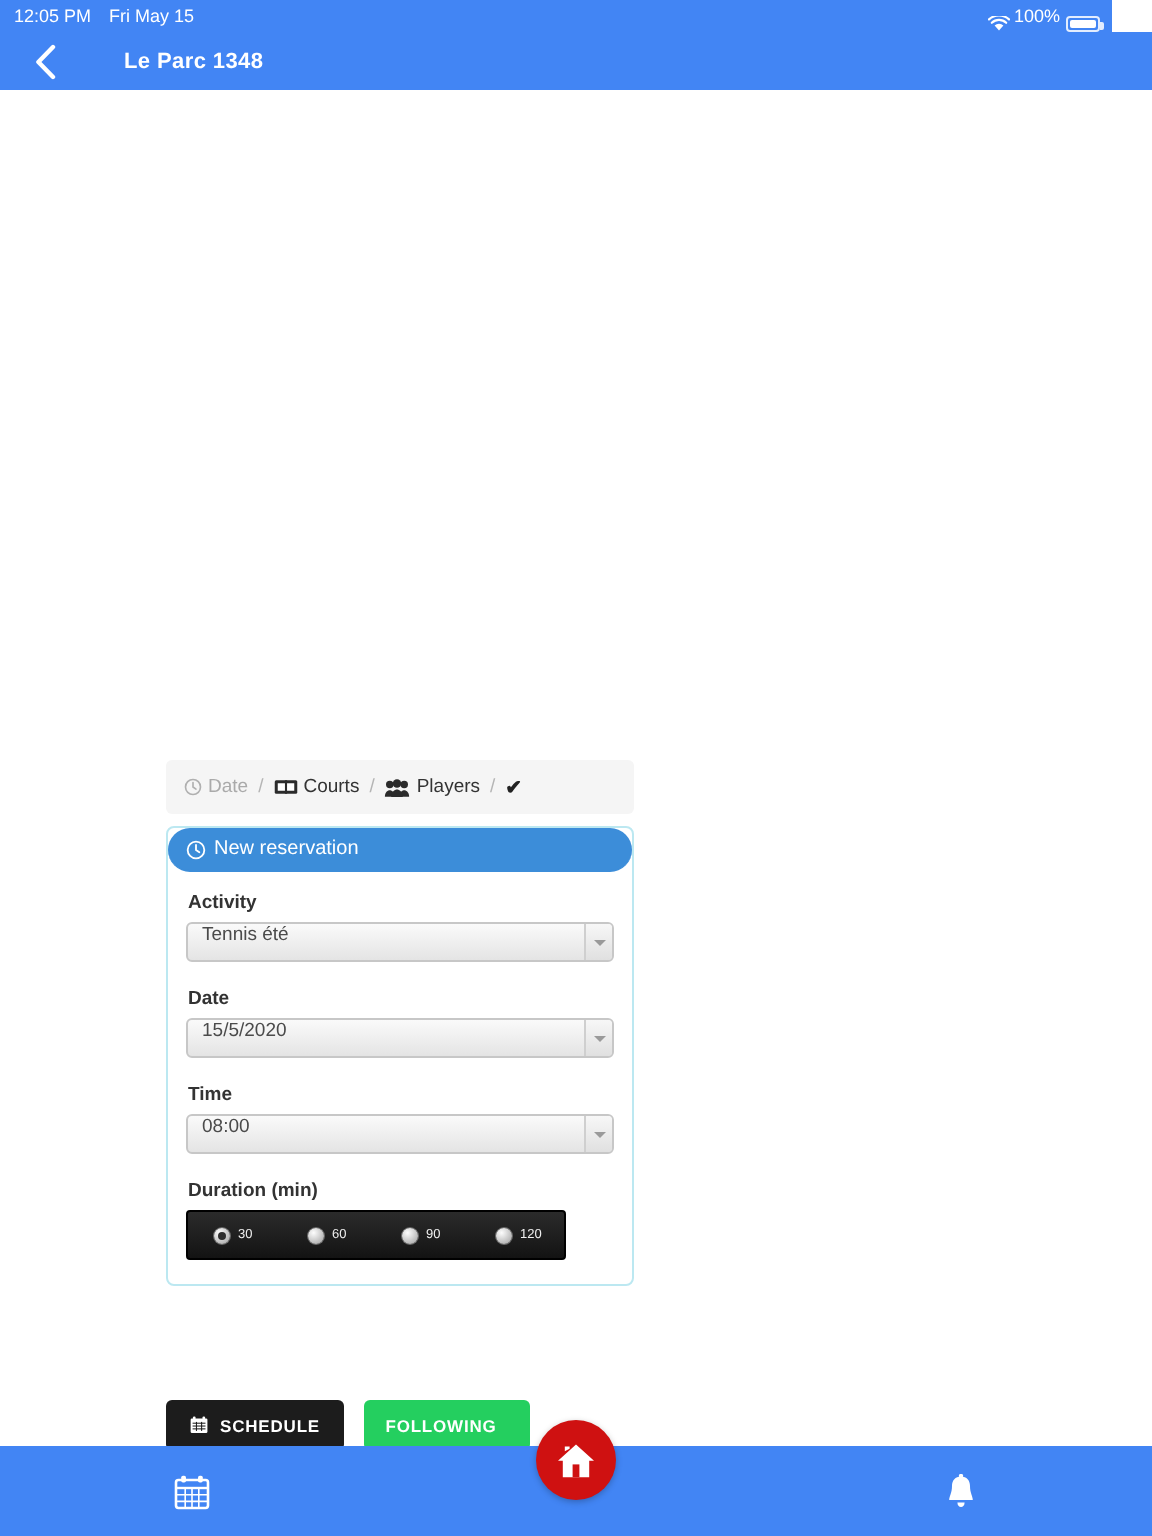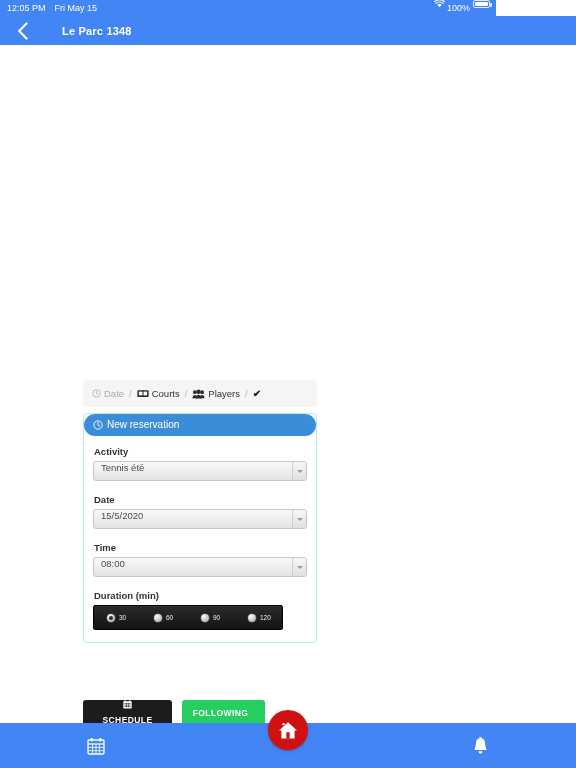--- a/index.html
+++ b/index.html
@@ -8,28 +8,28 @@
     width: 576px; height: 768px;
     overflow: hidden;
     background: #ffffff;
     font-family: "Liberation Sans", sans-serif;
     -webkit-font-smoothing: antialiased;
   }
   #app { position: relative; width: 576px; height: 768px; background:#fff; overflow:hidden; }
 
   
   .statusbar {
-    position:absolute; top:0; left:0; width:496px; height:16px;
+    position:absolute; top:0; left:0; width:556px; height:16px;
     background:#4285f4; color:#fff;
     font-size:9px; line-height:16px;
     display:flex; align-items:center;
   }
   .sb-time { margin-left:7px; font-weight:400; }
   .sb-date { margin-left:9px; font-weight:400; }
-  .sb-right { margin-left:auto; margin-right:6px; display:flex; align-items:flex-start; gap:3px; }
+  .sb-right { margin-left:auto; margin-right:6px; display:flex; align-items:flex-end; gap:3px; }
   .wifi-icon { display:inline-block; width:10px; height:8px; position:relative; }
   .wifi-icon svg { display:block; }
   .sb-batt-pct { font-size:9px; }
   .batt {
     display:inline-block; width:17px; height:8px;
     border:1px solid rgba(255,255,255,.85); border-radius:2px;
     position:relative; background:transparent;
   }
   .batt::after {
     content:""; position:absolute; right:-3px; top:2px;
@@ -142,21 +142,21 @@
   }
   .dur-label { font-size:6.5px; color:#f0f0f0; }
 
   
   .actions { position:absolute; left:46px; top:655px; display:flex; gap:10px; }
   .btn {
     height:25px; border-radius:3px; display:flex; align-items:center; justify-content:center;
     gap:6px; cursor:pointer; font-size:8.5px; letter-spacing:.4px; font-weight:bold;
     color:#ffffff; padding:0 12px;
   }
-  .btn-schedule { background:#1c1c1c; width:89px;flex-direction:column; }
+  .btn-schedule { background:#1c1c1c; width:89px; }
   .btn-following { background:#24cf5f; width:83px; }
 
   
   .bottomnav {
     position:absolute; left:0; bottom:0; width:576px; height:45px;
     background:#4285f4; display:flex; align-items:center;
   }
   .nav-slot { flex:1; display:flex; align-items:center; justify-content:center; cursor:pointer; height:45px; }
   .fab {
     position:absolute; left:50%; transform:translateX(-50%);

